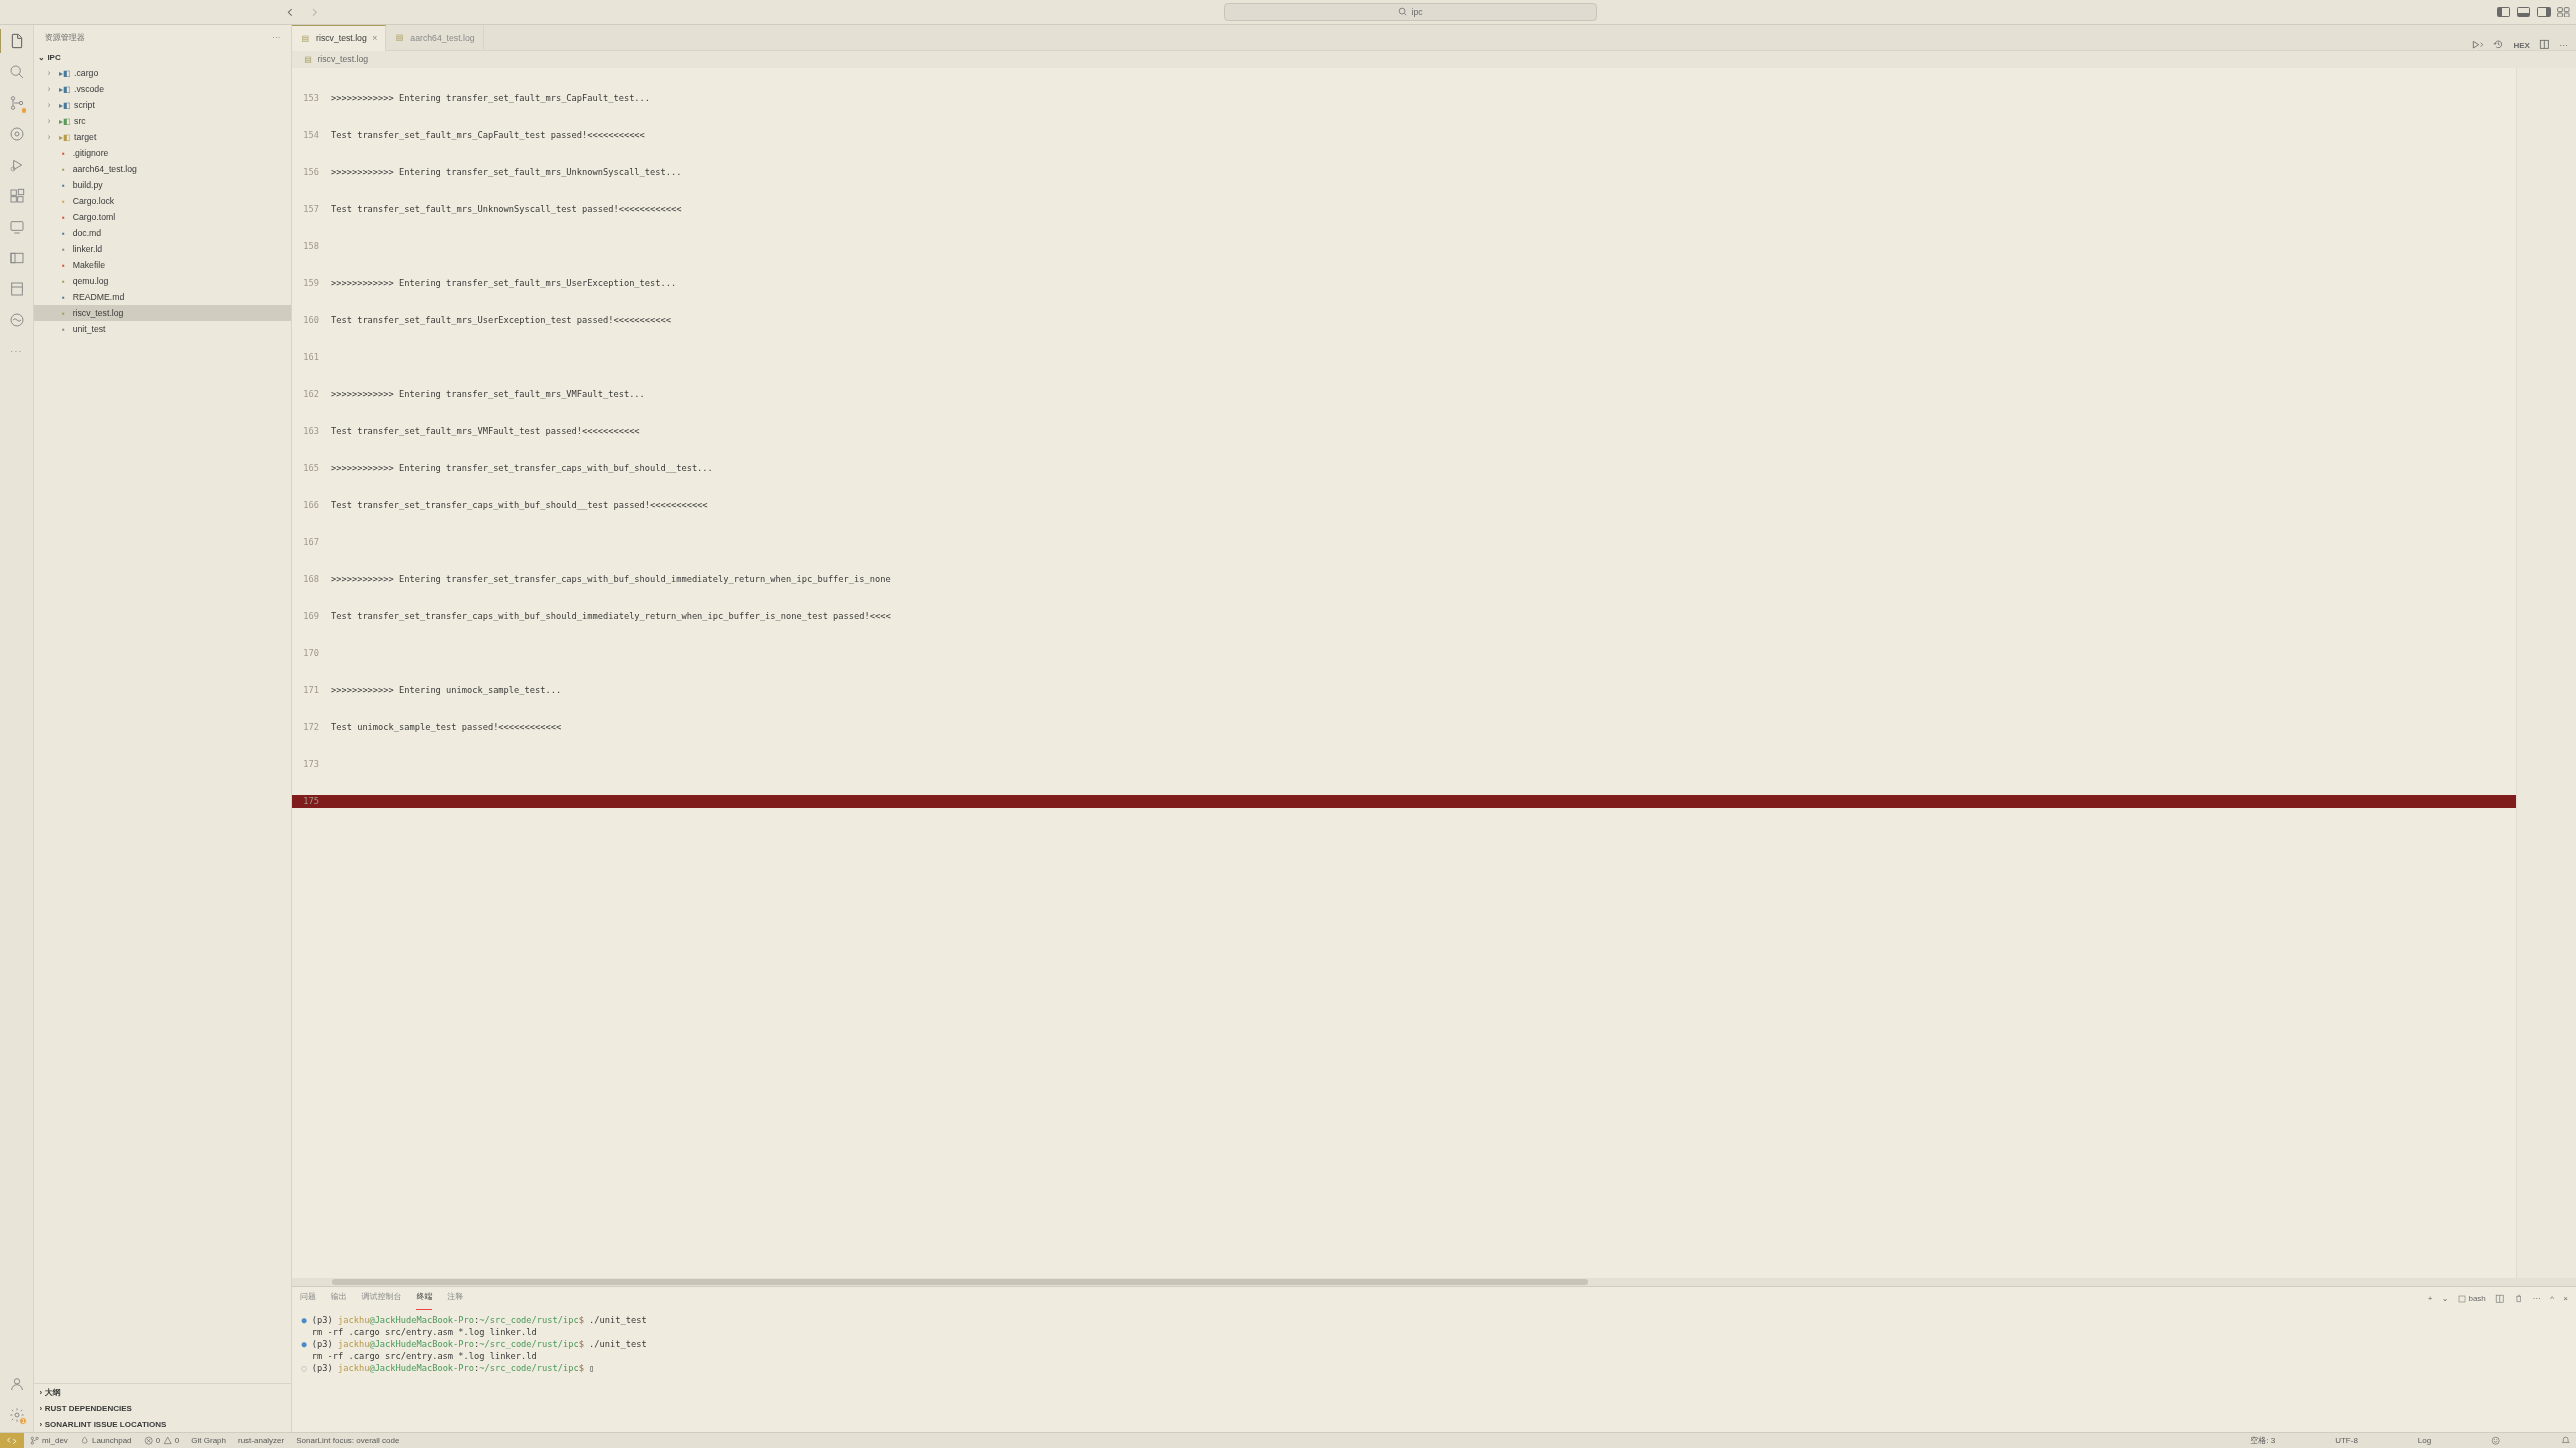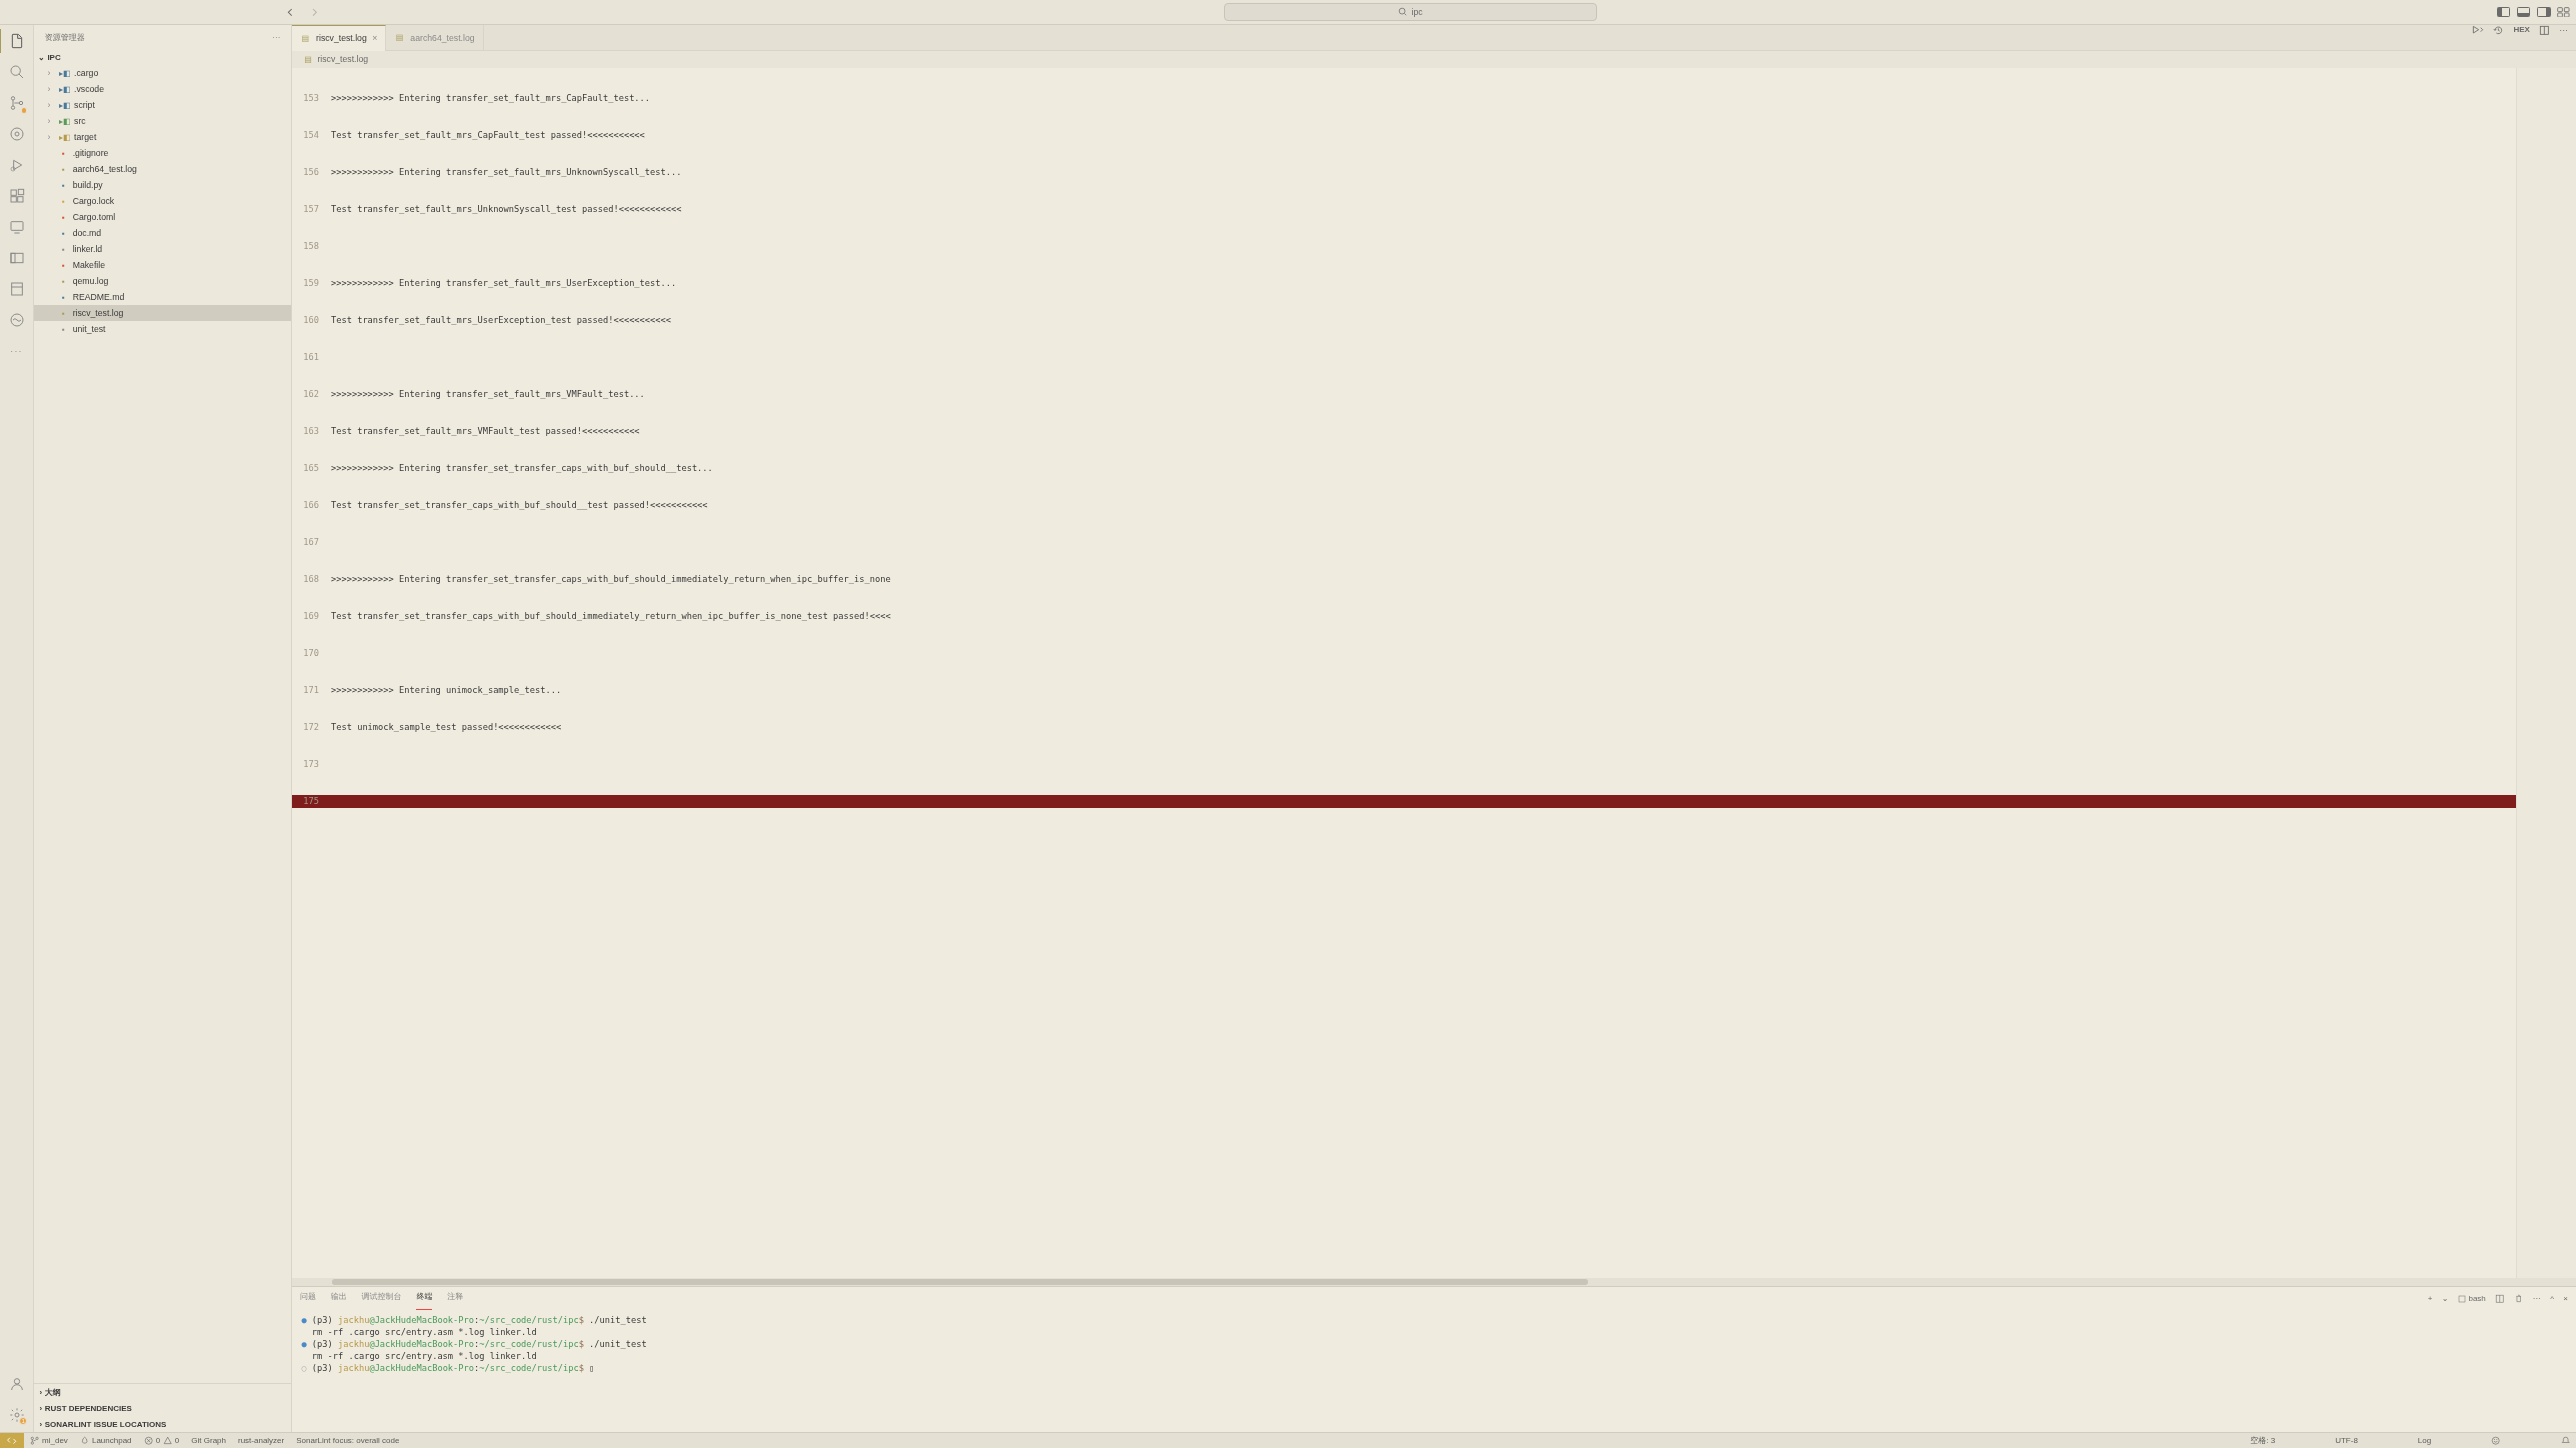--- a/index.html
+++ b/index.html
@@ -130,21 +130,21 @@
   align-items: center;
   padding: 0 8px;
   gap: 5.4px;
   cursor: pointer;
   border-right: 0.7px solid #d8d4c8;
   font-size: 8.7px;
   color: #8a8a8a;
 }
 .tab.active { background: #eeead e; color: #3a3a3a; border-top: 0.7px solid #a89a5a; background: #efebdf; }
 .tab-close { color: #8a8a8a; cursor: pointer; }
-.tab-actions { margin-left: auto; display: flex; align-items: flex-start; gap: 9.4px; padding: 0 8px; color: #6a6a6a; }
+.tab-actions { margin-left: auto; display: flex; align-items: flex-end; gap: 9.4px; padding: 0 8px; color: #6a6a6a; }
 .breadcrumb {
   height: 17.5px;
   display: flex;
   align-items: center;
   padding: 0 10.7px;
   gap: 4px;
   font-size: 8.7px;
   color: #6a6a6a;
 }
 .editor-body { flex: 1; display: flex; overflow: hidden; }

